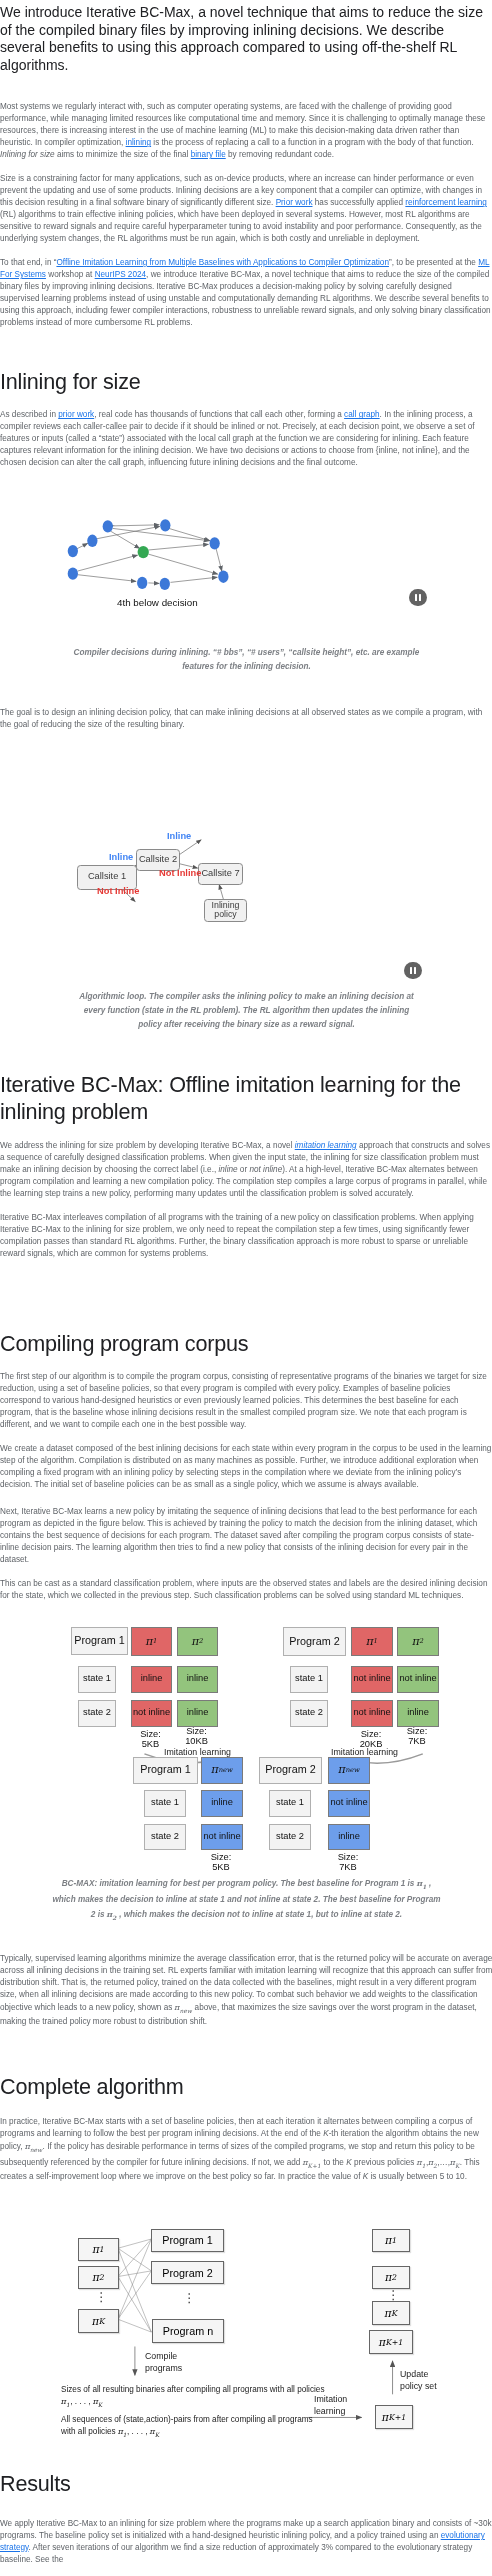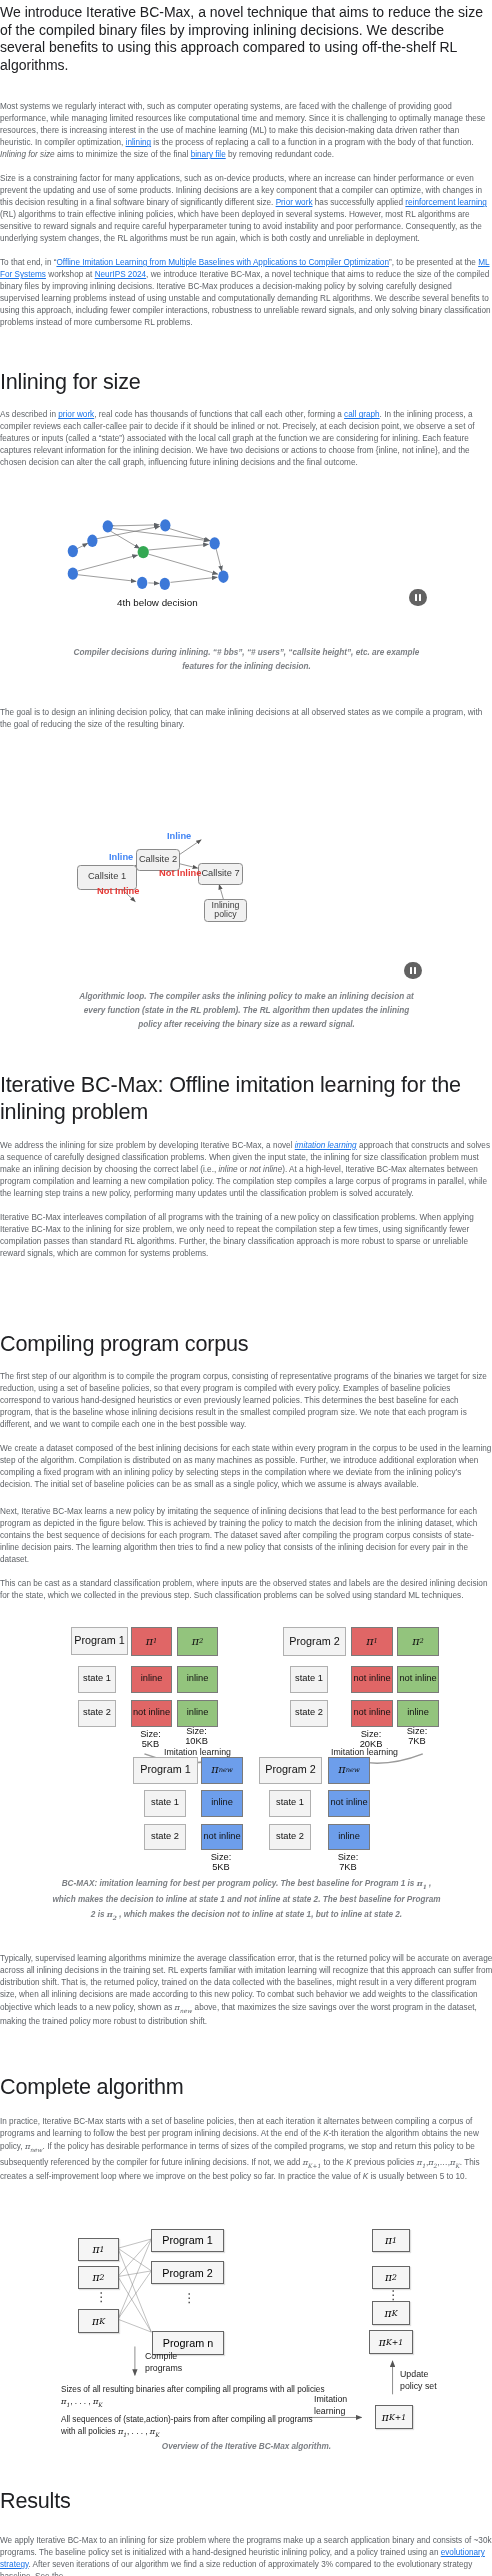--- a/index.html
+++ b/index.html
@@ -273,21 +273,21 @@
       </div>
     <div class="dots" style="left:95px; top:70px">⋮</div>
     <div class="n4" style="left:78px; top:88px; width:39px; height:22px">
         <span class="math">π</span>
         <sub>K</sub>
       </div>
 
     <div class="n4" style="left:151px; top:7.7px;  width:71px; height:20.6px">Program 1</div>
     <div class="n4" style="left:151px; top:40px;  width:71px; height:21px">Program 2</div>
     <div class="dots" style="left:183px; top:71px">⋮</div>
-    <div class="n4" style="left:152px; top:110px; width:70px; height:22px">Program n</div>
+    <div class="n4" style="left:152px; top:98px; width:70px; height:22px">Program n</div>
 
     <div class="figtext" style="left:145px; top:130px; width:49px; line-height:11.3px">Compile programs</div>
 
     <div class="note" style="left:61px; top:164px; width:268px"><span>Sizes of all resulting binaries after compiling all programs with all policies </span><span class="math">π</span><sub>1</sub><span>, . . . , </span><span class="math">π</span><sub>K</sub></div>
     <div class="note" style="left:61px; top:194px; width:268px"><span>All sequences of (state,action)-pairs from after compiling all programs with all policies </span><span class="math">π</span><sub>1</sub><span>, . . . , </span><span class="math">π</span><sub>K</sub></div>
 
     <div class="figtext" style="left:314px; top:173px; width:46px; line-height:11.3px">Imitation learning</div>
     <div class="figtext" style="left:400px; top:148px; width:44px; line-height:11.3px">Update policy set</div>
 
     <div class="n4" style="left:372px; top:7.7px;  width:36px; height:20.6px">
@@ -305,19 +305,18 @@
       </div>
     <div class="n4" style="left:369px; top:109px; width:42px; height:22px">
         <span class="math">π</span>
         <sub>K+1</sub>
       </div>
     <div class="n4" style="left:375px; top:184px; width:36px; height:21.6px">
         <span class="math">π</span>
         <sub>K+1</sub>
       </div>
   </div>
-  <p class="caption" style="margin-top:3.1px">Overview of the Iterative BC-Max algorithm.</p>
 
   <h2 class="sec" style="margin-top:33px">Results</h2>
   <p class="body" style="margin-top:20.6px"><span>We apply Iterative BC-Max to an inlining for size problem where the programs make up a search application binary and consists of ~30k programs. The baseline policy set is initialized with a hand-designed heuristic inlining policy, and a policy trained using an </span><a href="#" class="lnk">evolutionary strategy</a><span>. After seven iterations of our algorithm we find a size reduction of approximately 3% compared to the evolutionary strategy baseline. See the </span></p>
 
 </main>
 
 
 </body></html>

